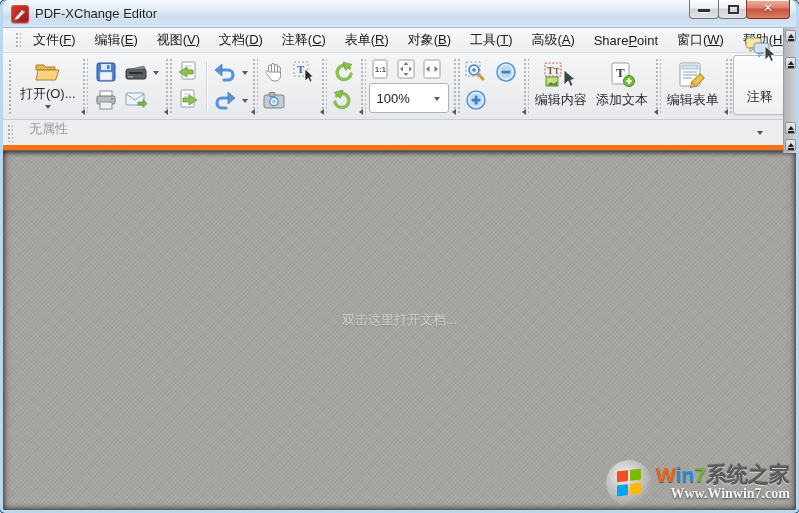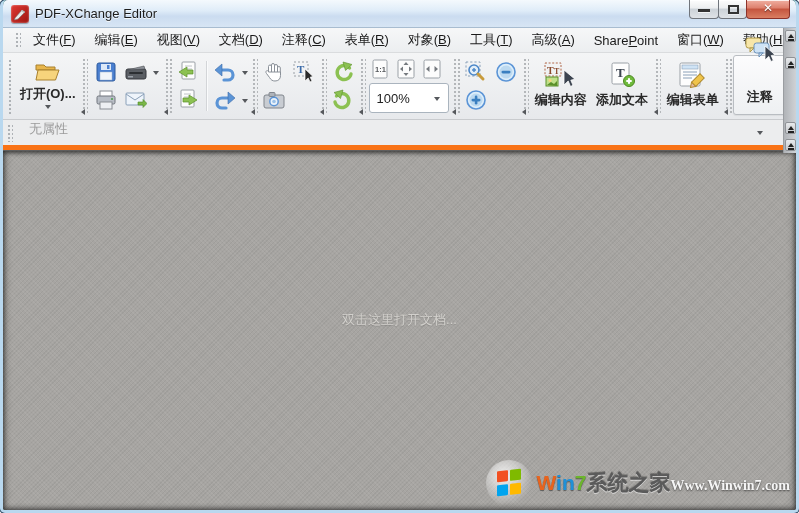--- a/index.html
+++ b/index.html
@@ -59,21 +59,21 @@
   .tb-group { display:flex; align-items:center; padding:0 2px; }
   .tb-col { display:flex; flex-direction:column; justify-content:center; }
   .tb-row { display:flex; align-items:center; }
 
   .tb-btn { border:1px solid transparent; border-radius:3px; background:transparent; cursor:pointer;
     display:flex; align-items:center; justify-content:center; padding:2px; }
   .tb-btn.sm { width:30px; height:28px; }
   .tb-btn.xs { width:26px; height:24px; }
   .big-btn { display:flex; flex-direction:column; align-items:center; justify-content:center;
     min-width:54px; height:60px; border:1px solid transparent; border-radius:3px; cursor:pointer; padding:2px 6px; }
-  .big-btn .lbl { font-size:13px; color:#2a2a2a; margin-top:3px; white-space:nowrap;font-weight:bold; }
+  .big-btn .lbl { font-size:13px; color:#2a2a2a; margin-top:3px; white-space:nowrap; }
   .big-btn.boxed { border:1px solid #b9bdc2; background:linear-gradient(#fcfcfd,#eef0f2); box-shadow:0 1px 1px rgba(0,0,0,.06);gap:23px; }
 
   .drop-arrow { width:0; height:0; border-left:3.5px solid transparent; border-right:3.5px solid transparent;
     border-top:4px solid #55585c; display:inline-block; margin:2px 2px 0 2px; }
 
   .combo { width:80px; height:30px; background:#fff; border:1px solid #aab4be; border-radius:3px;
     display:flex; align-items:center; padding:0 6px; cursor:pointer; margin:2px 2px; }
   .combo .val { flex:1; font-size:13px; color:#222; }
 
   
@@ -97,21 +97,21 @@
   
   .watermark { position:absolute; right:6px; bottom:4px; display:flex; align-items:center; }
   .flag-orb { width:46px; height:46px; border-radius:50%; position:relative; margin-right:4px;
     background:radial-gradient(circle at 40% 35%, rgba(255,255,255,.85), rgba(220,220,220,.25) 60%, rgba(160,160,160,0) 72%); }
   .flag { position:absolute; left:11px; top:10px; width:24px; height:25px; transform:skewY(-6deg); }
   .pane { position:absolute; width:11px; height:11px; border-radius:1px; }
   .pane.red { left:0; top:0; background:#f25022; }
   .pane.green { right:0; top:0; background:#7fba00; }
   .pane.blue { left:0; bottom:0; background:#00a4ef; }
   .pane.yellow { right:0; bottom:0; background:#ffb900; }
-  .wm-text { display:flex; flex-direction:row; align-items:flex-end; }
+  .wm-text { display:flex; flex-direction:column; align-items:flex-end; }
   .wm-line1 { font-size:21px; font-weight:bold; letter-spacing:0; line-height:22px;
     text-shadow:0 1px 1px rgba(0,0,0,.45); }
   .wm-line1 .c-w { color:#e8641e; } .wm-line1 .c-i { color:#1e90d8; }
   .wm-line1 .c-n { color:#1e90d8; } .wm-line1 .c-7 { color:#6cb52d; }
   .wm-line1 .c-site { color:#5a5a5a; text-shadow:0 1px 0 rgba(255,255,255,.55), 0 -1px 1px rgba(0,0,0,.4); }
   .wm-line2 { font-family:"Liberation Serif","DejaVu Serif",serif; font-size:14px; font-weight:bold;
     color:#f5f5f5; text-shadow:0 1px 2px rgba(0,0,0,.6); line-height:16px; }
 
   
   .overflow-strip { position:absolute; right:0; top:28px; width:13px; height:125px;

